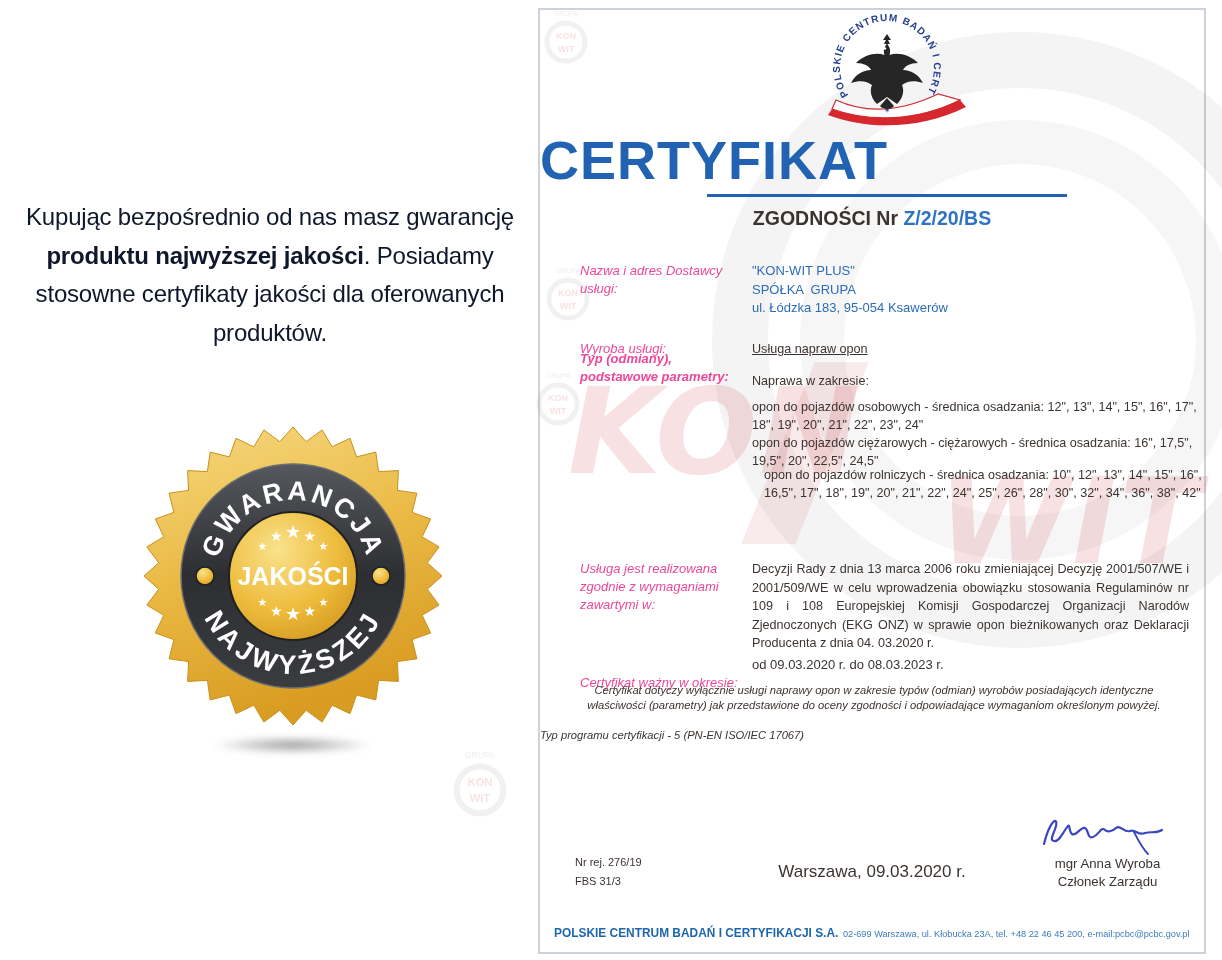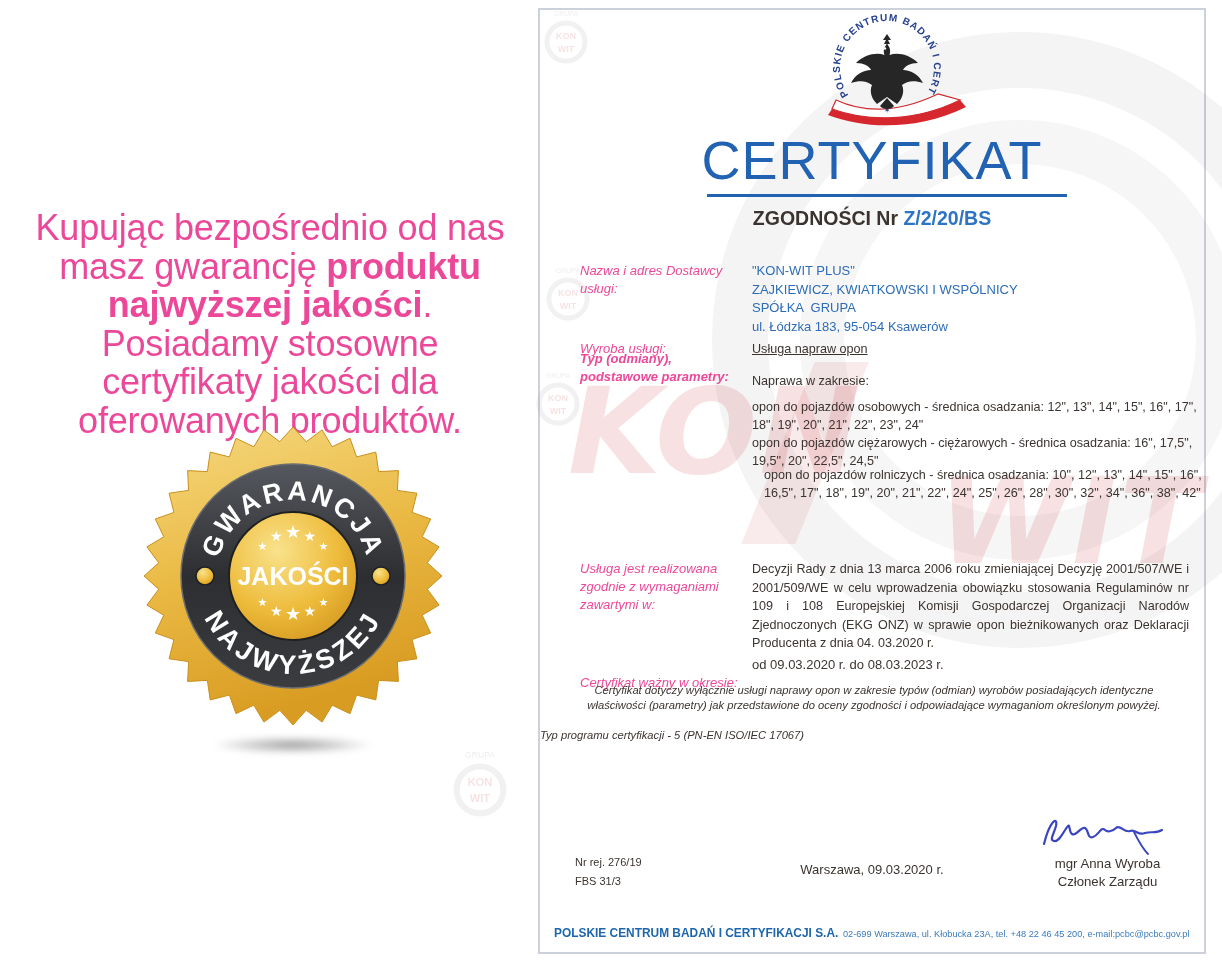--- a/index.html
+++ b/index.html
@@ -1,51 +1,51 @@
 <!DOCTYPE html>
 <html><head>
 <meta charset="utf-8">
 <style>
   html,body{margin:0;padding:0;background:#ffffff;width:1222px;height:960px;
     font-family:"Liberation Sans","DejaVu Sans",sans-serif;overflow:hidden;position:relative;}
   .abs{position:absolute;}
 
   
-  #intro-text{left:18px;top:209px;width:504px;text-align:center;font-size:36px;
-    line-height:38.5px;color:#ec4899;letter-spacing:-0.2px;}
+  #intro-text{left:18px;top:198px;width:504px;text-align:center;font-size:24px;
+    line-height:38.5px;color:#0f172a;letter-spacing:-0.2px;}
   #intro-text b{font-weight:bold;}
 
   #badge-wrap{left:143px;top:426px;width:300px;height:300px;}
   #badge-shadow{left:185px;top:733px;width:215px;height:24px;border-radius:50%;
     background:radial-gradient(closest-side,rgba(0,0,0,.38),rgba(0,0,0,0) 75%);filter:blur(3px);}
 
   
   #certificate{left:538px;top:8px;width:668px;height:946px;background:#fff;
     border:2px solid #ccd1dc;box-sizing:border-box;z-index:1;}
   #certificate .lbl{font-style:italic;color:#ec4899;font-size:13px;line-height:18px;}
   #certificate .val{color:#3c3430;font-size:12.6px;line-height:18px;}
   .blue{color:#2d6cb8;}
   .pre{white-space:pre-wrap;}
 
-  #cert-title{left:0;top:122px;width:100%;text-align:center;font-weight:normal;
+  #cert-title{left:0;top:122px;width:100%;font-weight:bold;
     font-size:54px;color:#2163b2;letter-spacing:1px;line-height:56px;}
   #title-rule{left:167px;top:184px;width:360px;height:3px;background:#2163b2;}
   #cert-subtitle{left:0;top:197px;width:100%;text-align:center;font-weight:bold;font-size:19.5px;color:#3a332f;}
 
   .value-col{left:212px;width:452px;}
   .label-col{left:40px;width:165px;}
   .just{text-align:justify;width:437px;}
 
   #fine-print{left:34px;top:673px;width:600px;text-align:center;font-style:italic;
     font-size:11.2px;line-height:15px;color:#3c3430;}
   #program-type{left:0;top:719px;width:100%;text-align:left;font-style:italic;
     font-size:11.2px;color:#3c3430;}
 
   .small-ref{font-size:11px;color:#3c3430;line-height:19px;}
-  #date-block{left:232px;top:852px;width:200px;text-align:center;font-size:13px;color:#3c3430;}
+  #date-block{left:232px;top:852px;width:200px;text-align:center;font-size:17px;color:#3c3430;}
   #signer-block{left:470px;top:845px;width:195px;text-align:center;font-size:13.2px;line-height:18px;color:#3c3430;}
   #signature-svg{left:498px;top:798px;}
 
   #cert-footer{left:14px;bottom:11px;white-space:nowrap;transform:scaleX(.93);transform-origin:left center;}
   #cert-footer .org{font-weight:bold;color:#1d66ae;font-size:12.8px;}
   #cert-footer .addr{color:#3a7bbd;font-size:9.9px;margin-left:5px;}
 
   
   .wm-red{font-family:"DejaVu Sans",sans-serif;font-weight:bold;font-style:italic;
     color:rgba(190,25,30,0.13);font-size:120px;letter-spacing:2px;z-index:0;}
@@ -174,21 +174,20 @@
 
   <div class="abs cert-content" id="cert-title">CERTYFIKAT</div>
   <div class="abs cert-content" id="title-rule"></div>
   <div class="abs cert-content" id="cert-subtitle">
     <span>ZGODNOŚCI Nr </span><span class="blue" style="color:#2e74c4;">Z/2/20/BS</span>
   </div>
 
   <div class="abs cert-content lbl label-col" style="top:252px;">Nazwa i adres Dostawcy usługi:</div>
   <div class="abs cert-content value-col blue" style="top:252px;font-size:13px;line-height:18.6px;">
     <div class="pre">"KON-WIT PLUS"</div>
-    <div class="pre">ZAJKIEWICZ, KWIATKOWSKI I WSPÓLNICY</div>
     <div class="pre">SPÓŁKA  GRUPA</div>
     <div class="pre">ul. Łódzka 183, 95-054 Ksawerów</div>
   </div>
 
   <div class="abs cert-content lbl label-col" style="top:330px;">Wyroba usługi:</div>
   <div class="abs cert-content val value-col" style="top:330px;text-decoration:underline;">Usługa napraw opon</div>
 
   <div class="abs cert-content lbl label-col" style="top:340px;font-weight:bold;">
     <div>Typ (odmiany),</div>
     <div>podstawowe parametry:</div>

